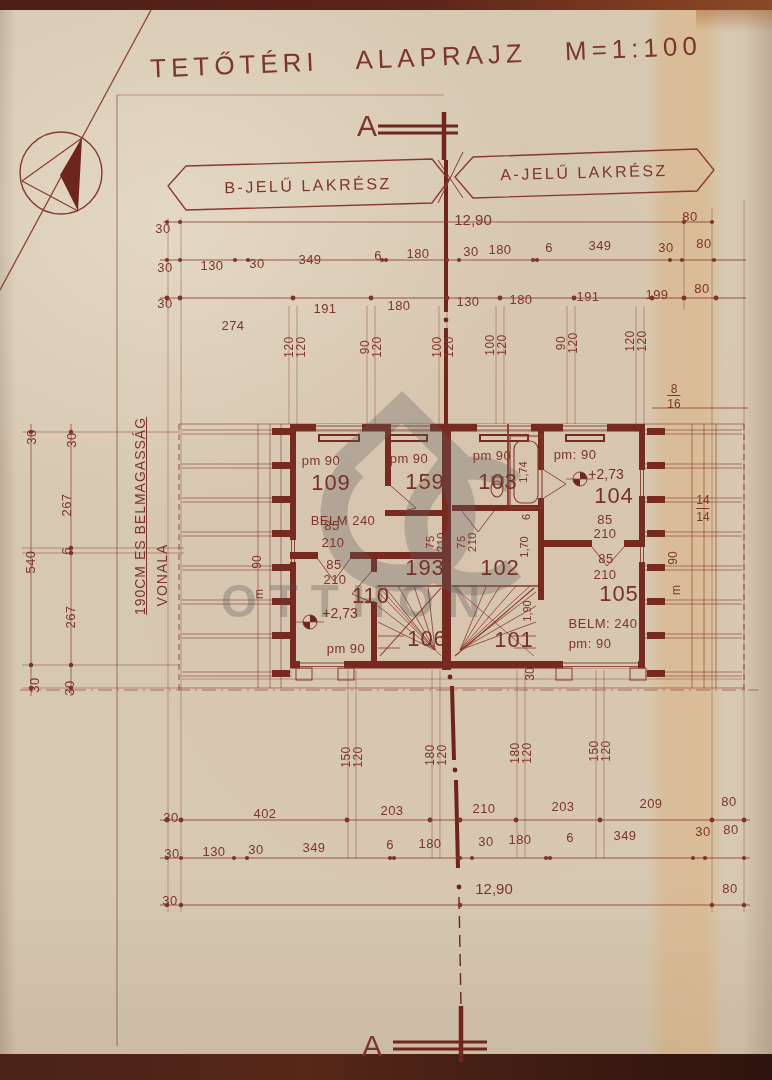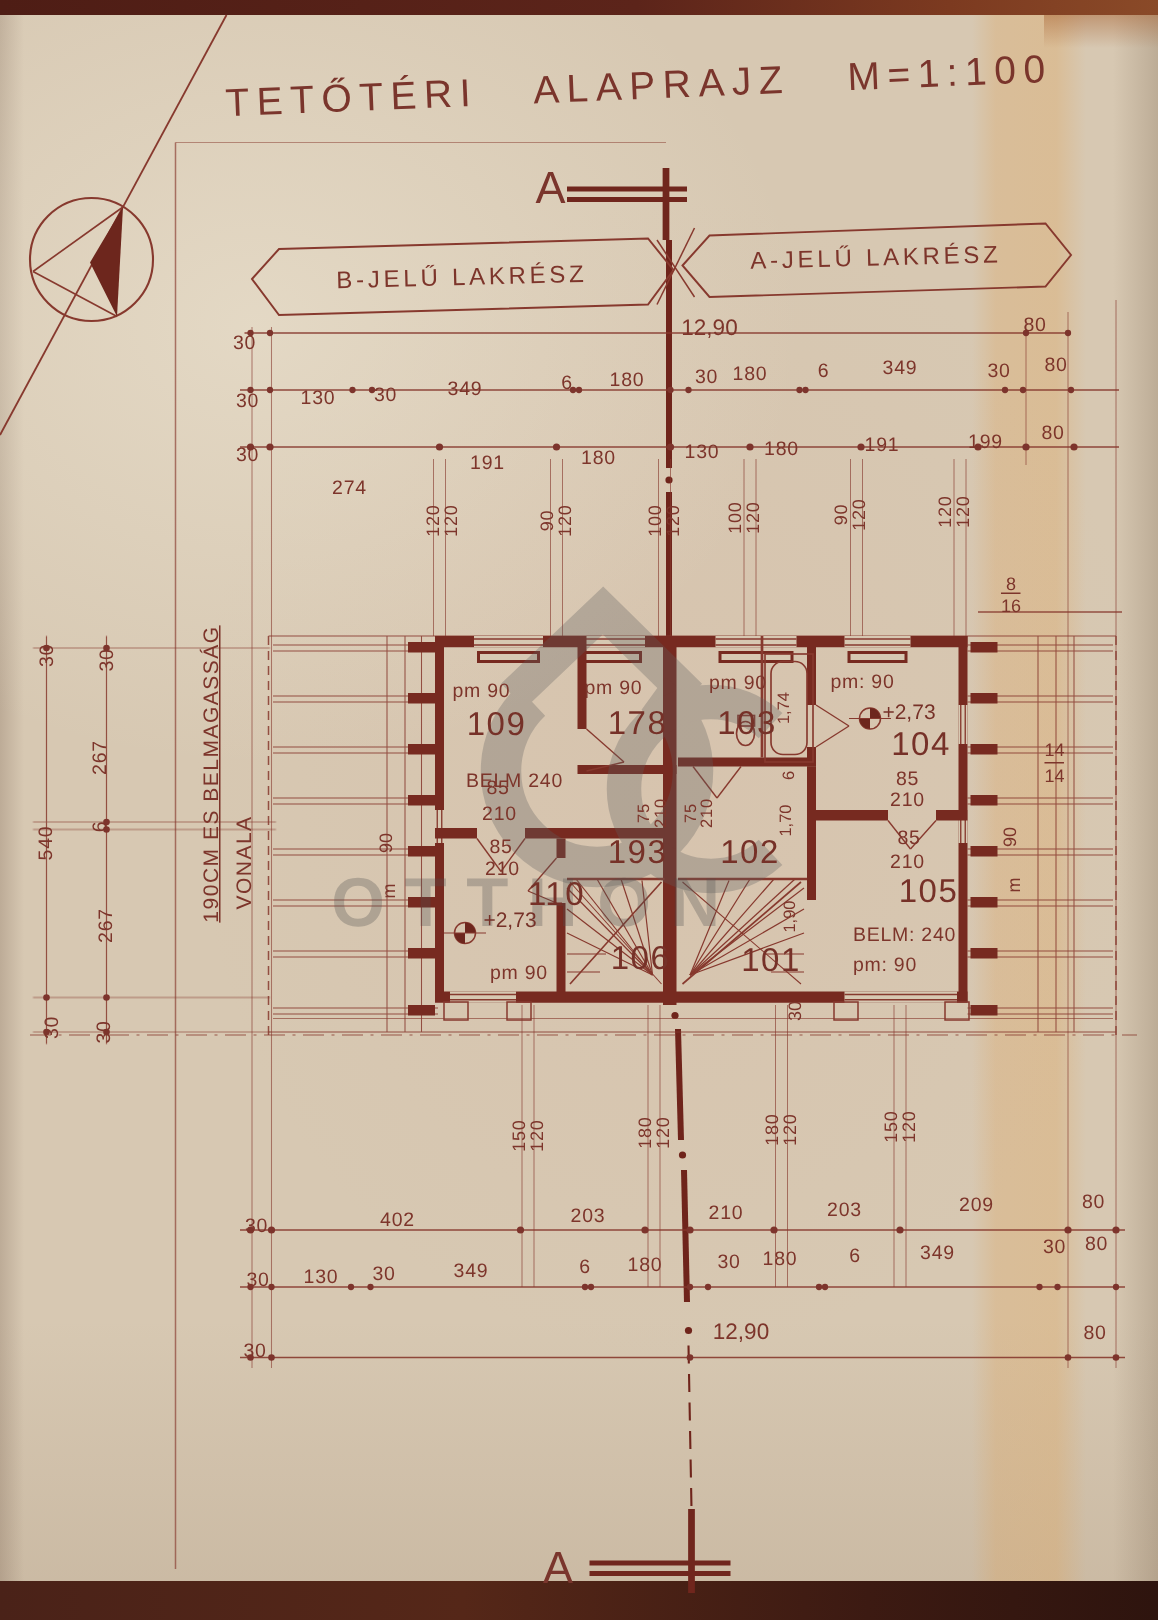--- a/index.html
+++ b/index.html
@@ -514,21 +514,21 @@
   <div class="t rot note u" style="left:140px;top:516px;">190CM ES BELMAGASSÁG</div>
   <div class="t rot note" style="left:162px;top:575px;">VONALA</div>
 
   <div class="t ctr d" style="left:321px;top:460px;">pm 90</div>
   <div class="t ctr num" style="left:331px;top:483px;">109</div>
   <div class="t ctr d" style="left:331px;top:520px;margin-left:12px;">BELM 240</div>
   <div class="t ctr d" style="left:332px;top:525px;">85</div>
   <div class="t ctr d" style="left:333px;top:542px;">210</div>
 
   <div class="t ctr d" style="left:409px;top:458px;">pm 90</div>
-  <div class="t ctr num" style="left:425px;top:482px;">178</div>
+  <div class="t ctr num" style="left:425px;top:482px;">159</div>
 
   <div class="t ctr d" style="left:492px;top:455px;">pm 90</div>
   <div class="t ctr num" style="left:498px;top:482px;">103</div>
   <div class="t rot sm" style="left:523px;top:472px;">1,74</div>
   <div class="t rot sm" style="left:526px;top:517px;">6</div>
 
   <div class="t ctr d" style="left:575px;top:454px;">pm: 90</div>
   <div class="t ctr lvl" style="left:606px;top:474px;">+2,73</div>
   <div class="t ctr num" style="left:614px;top:496px;">104</div>
   <div class="t ctr d" style="left:605px;top:519px;">85</div>

